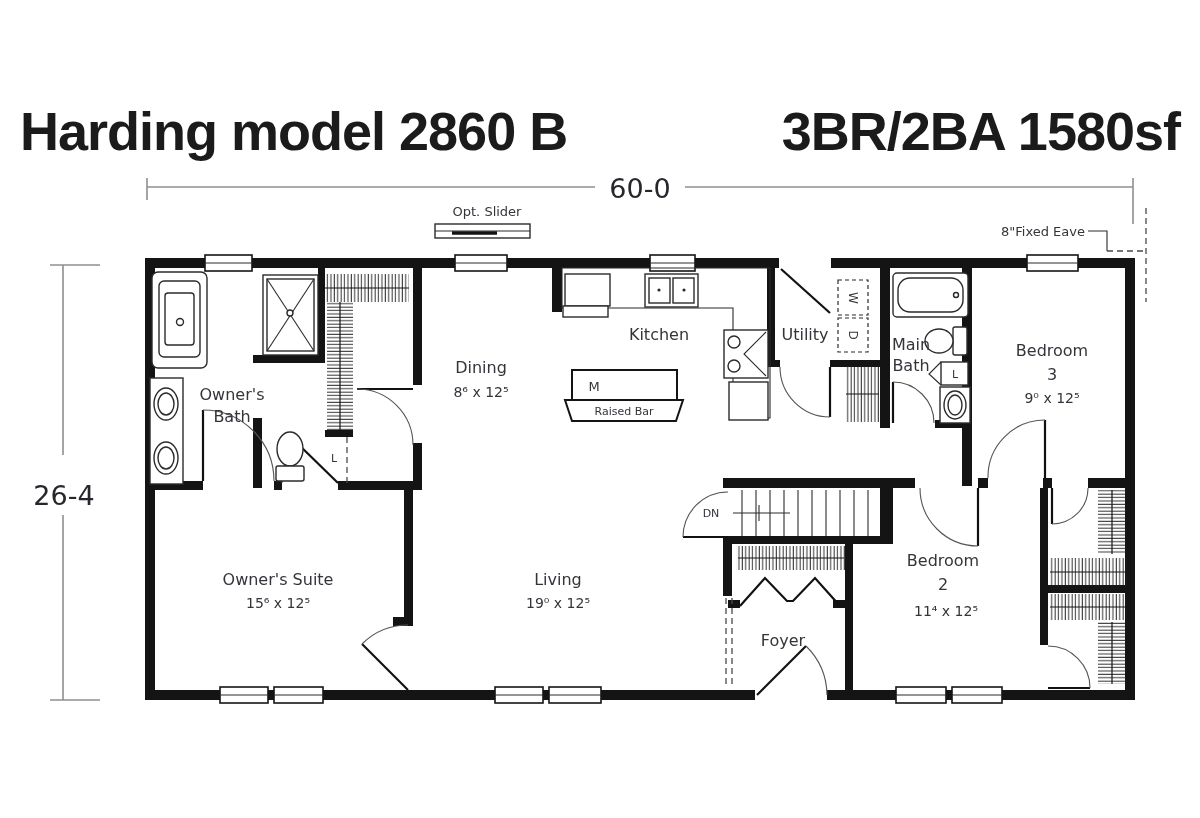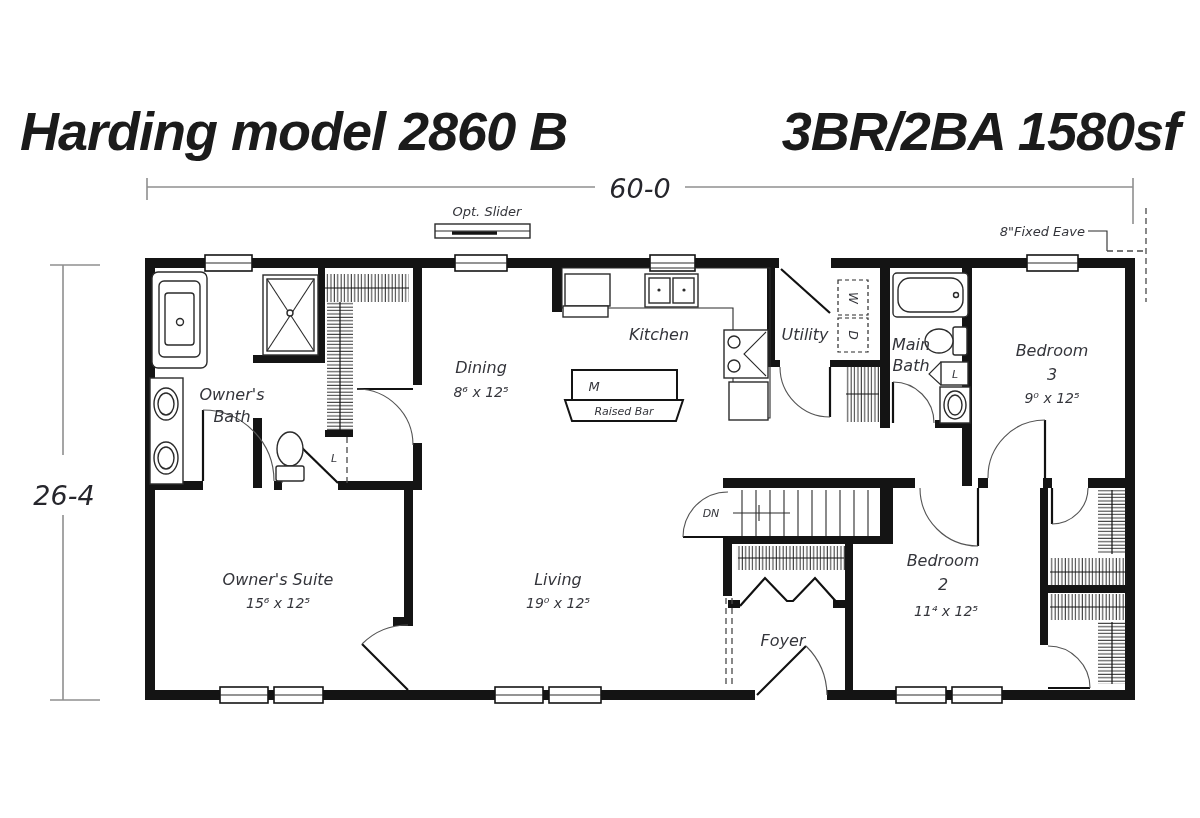--- a/index.html
+++ b/index.html
@@ -1,17 +1,17 @@
 <!DOCTYPE html>
 <html><head>
 <meta charset="utf-8">
 <style>
   html,body{margin:0;padding:0;background:#ffffff;}
   #stage{position:relative;width:1200px;height:818px;background:#ffffff;overflow:hidden;
-         font-family:"DejaVu Sans", sans-serif;font-style:italic;}
+         font-family:"DejaVu Sans", sans-serif;}
   svg{position:absolute;left:0;top:0;}
   text{fill:#34353b;}
   .title-text{font-family:"Liberation Sans", sans-serif;font-weight:bold;fill:#1b1b1b;letter-spacing:-1px;}
   .dim-text{font-size:27px;fill:#26262c;}
   .room-label{font-size:16px;}
   .room-dims{font-size:14px;}
   .small-note{font-size:13px;}
   .tiny-label{font-size:11px;}
   .wall{fill:#141414;stroke:none;}
   .fixture{fill:#ffffff;stroke:#2b2b2b;stroke-width:1.4;}

